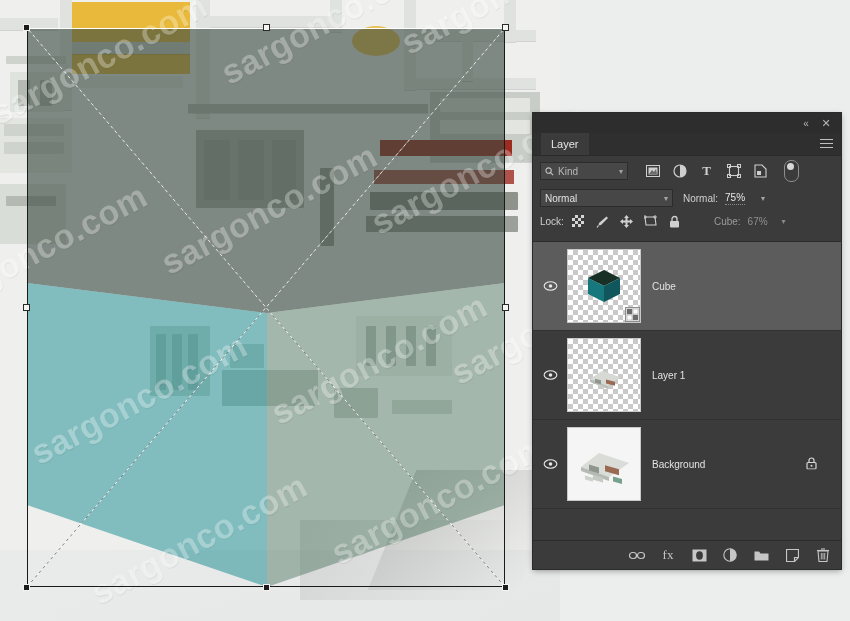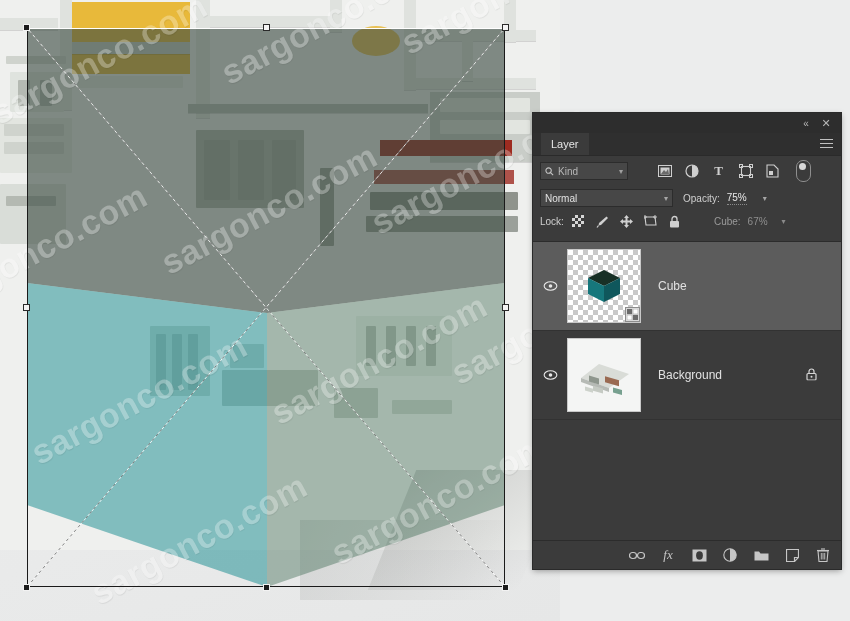--- a/index.html
+++ b/index.html
@@ -72,21 +72,21 @@
   .panel-topbar .collapse{right:28px;}
   .panel-topbar .close{right:8px;font-size:11px;}
 
   .tab-row{height:22px;background:#2f2f2f;position:relative;
      border-bottom:1px solid #2a2a2a;}
   .tab{position:absolute;left:8px;top:0;height:22px;line-height:22px;
      padding:0 10px;background:#3b3b3b;color:#e6e6e6;font-size:11px;cursor:pointer;}
   .hamburger{position:absolute;right:8px;top:6px;width:13px;height:10px;cursor:pointer;}
   .hamburger span{display:block;height:1px;background:#c0c0c0;margin-bottom:3px;}
 
-  .filter-row{height:30px;display:flex;align-items:center;padding:0 7px;gap:12px;}
+  .filter-row{height:30px;display:flex;align-items:center;padding:0 7px;gap:0;}
   .kind-box{width:88px;height:18px;background:#474747;border:1px solid #2c2c2c;
      display:flex;align-items:center;padding:0 4px;box-sizing:border-box;cursor:pointer;}
   .kind-box .lbl{flex:1;color:#b7b7b7;font-size:10px;margin-left:4px;}
   .kind-box .cv{color:#a0a0a0;font-size:8px;}
   .ficons{display:flex;align-items:center;gap:12px;margin-left:17px;}
   .ficon{width:15px;height:15px;display:flex;align-items:center;justify-content:center;
      color:#cfcfcf;cursor:pointer;}
   .toggle-pill{width:13px;height:20px;border:1px solid #8e8e8e;border-radius:7px;
      position:relative;margin-left:4px;cursor:pointer;}
   .toggle-pill i{position:absolute;left:2px;top:2px;width:7px;height:7px;border-radius:50%;
@@ -122,21 +122,21 @@
   .thumb-wrap{width:74px;height:74px;position:relative;
      border:1px solid #c8c8c8;box-sizing:border-box;background:#fff;}
   .checker{position:absolute;inset:0;
     background-image:
       linear-gradient(45deg,#c9c9c9 25%,transparent 25%,transparent 75%,#c9c9c9 75%,#c9c9c9),
       linear-gradient(45deg,#c9c9c9 25%,transparent 25%,transparent 75%,#c9c9c9 75%,#c9c9c9);
     background-size:10px 10px;background-position:0 0,5px 5px;background-color:#ffffff;}
   .so-badge{position:absolute;right:0px;bottom:0px;width:15px;height:15px;
      background:#d8d8d8;border:1px solid #8d8d8d;box-sizing:border-box;
      display:flex;align-items:center;justify-content:center;}
-  .layer-name{margin-left:17px;color:#e2e2e2;font-size:12px;}
+  .layer-name{margin-left:11px;color:#e2e2e2;font-size:10px;}
   .layer-name.italic{}
   .lock-badge{position:absolute;right:24px;top:50%;transform:translateY(-50%);
      color:#d0d0d0;}
   .thumb-art{position:absolute;inset:0;display:flex;align-items:center;justify-content:center;}
 
   
   .panel-footer{position:absolute;left:0;right:0;bottom:0;height:28px;
      background:#3b3b3b;border-top:1px solid #2c2c2c;
      display:flex;align-items:center;justify-content:flex-end;padding-right:10px;gap:15px;}
   .foot-ic{width:16px;height:16px;display:flex;align-items:center;justify-content:center;
@@ -320,21 +320,21 @@
           <i></i>
         </div>
     </div>
   </div>
 
   <div class="blend-row">
     <div class="blend-select">
       <span>Normal</span>
       <span class="cv">▾</span>
     </div>
-    <span class="op-label">Opacity:</span>
+    <span class="op-label">Normal:</span>
     <span class="op-val">75%</span>
     <span class="op-cv">▾</span>
   </div>
 
   <div class="lock-row">
     <span class="lock-label">Lock:</span>
     <div class="lock-icons">
       <div class="lock-ic">
         <svg width="12" height="12" viewBox="0 0 12 12">
           <rect width="12" height="12" fill="#d6d6d6"></rect>
@@ -401,20 +401,41 @@
             <rect x="0" y="0" width="5" height="5" fill="#6b6b6b"></rect>
             <rect x="6" y="6" width="5" height="5" fill="#6b6b6b"></rect>
             <rect x="6" y="0" width="5" height="5" fill="#fdfdfd" stroke="#8d8d8d" stroke-width=".5"></rect>
             <rect x="0" y="6" width="5" height="5" fill="#fdfdfd" stroke="#8d8d8d" stroke-width=".5"></rect>
           </svg>
         </div>
       </div>
       <div class="layer-name">Cube</div>
     </div>
 
+    <div class="layer-row">
+      <div class="eye-cell">
+        <svg class="eye" viewBox="0 0 16 11">
+          <ellipse cx="8" cy="5.5" rx="7" ry="4.6" fill="none" stroke="#e8e8e8" stroke-width="1.2"></ellipse>
+          <circle cx="8" cy="5.5" r="2" fill="#e8e8e8"></circle>
+        </svg>
+      </div>
+      <div class="thumb-wrap">
+        <div class="checker"></div>
+        <div class="thumb-art">
+          <svg width="40" height="26" viewBox="0 0 40 26" style="margin-top:6px;">
+            <polygon points="6,14 18,6 36,12 24,21" fill="#d6d9d4"></polygon>
+            <polygon points="6,14 24,21 24,24 6,17" fill="#b9bdb8"></polygon>
+            <rect x="11" y="11" width="6" height="4" fill="#8e968d" transform="skewY(14)"></rect>
+            <rect x="22" y="9" width="9" height="4" fill="#9a6a52" transform="skewY(14)"></rect>
+            <rect x="14" y="16" width="6" height="3" fill="#c8cdc6" transform="skewY(14)"></rect>
+          </svg>
+        </div>
+      </div>
+      <div class="layer-name">Layer 1</div>
+    </div>
 
     <div class="layer-row">
       <div class="eye-cell">
         <svg class="eye" viewBox="0 0 16 11">
           <ellipse cx="8" cy="5.5" rx="7" ry="4.6" fill="none" stroke="#e8e8e8" stroke-width="1.2"></ellipse>
           <circle cx="8" cy="5.5" r="2" fill="#e8e8e8"></circle>
         </svg>
       </div>
       <div class="thumb-wrap" style="background:#f4f5f4;">
         <div class="thumb-art">
@@ -442,21 +463,21 @@
 
   <div class="panel-gap"></div>
 
   <div class="panel-footer">
     <div class="foot-ic">
       <svg width="16" height="9" viewBox="0 0 16 9">
         <rect x="0.5" y="1.5" width="7" height="6" rx="3" fill="none" stroke="#c6c6c6" stroke-width="1.2"></rect>
         <rect x="8.5" y="1.5" width="7" height="6" rx="3" fill="none" stroke="#c6c6c6" stroke-width="1.2"></rect>
       </svg>
     </div>
-    <div class="foot-ic" style="font-family:'Liberation Serif',serif;font-style:italic;font-size:13px;">fx</div>
+    <div class="foot-ic" style="font-family:'Liberation Serif',serif;font-size:13px;">fx</div>
     <div class="foot-ic">
       <svg width="15" height="13" viewBox="0 0 15 13">
         <rect x="0.5" y="0.5" width="14" height="12" fill="#c6c6c6"></rect>
         <ellipse cx="7.5" cy="6.5" rx="3.4" ry="4.2" fill="#3b3b3b"></ellipse>
       </svg>
     </div>
     <div class="foot-ic">
       <svg width="14" height="14" viewBox="0 0 14 14">
         <circle cx="7" cy="7" r="6.2" fill="none" stroke="#c6c6c6" stroke-width="1.1"></circle>
         <path d="M7 0.8 A6.2 6.2 0 0 1 7 13.2 Z" fill="#c6c6c6"></path>

